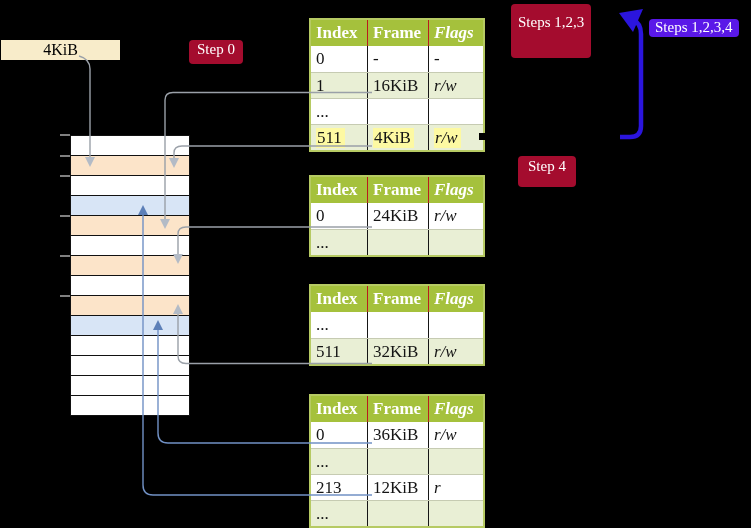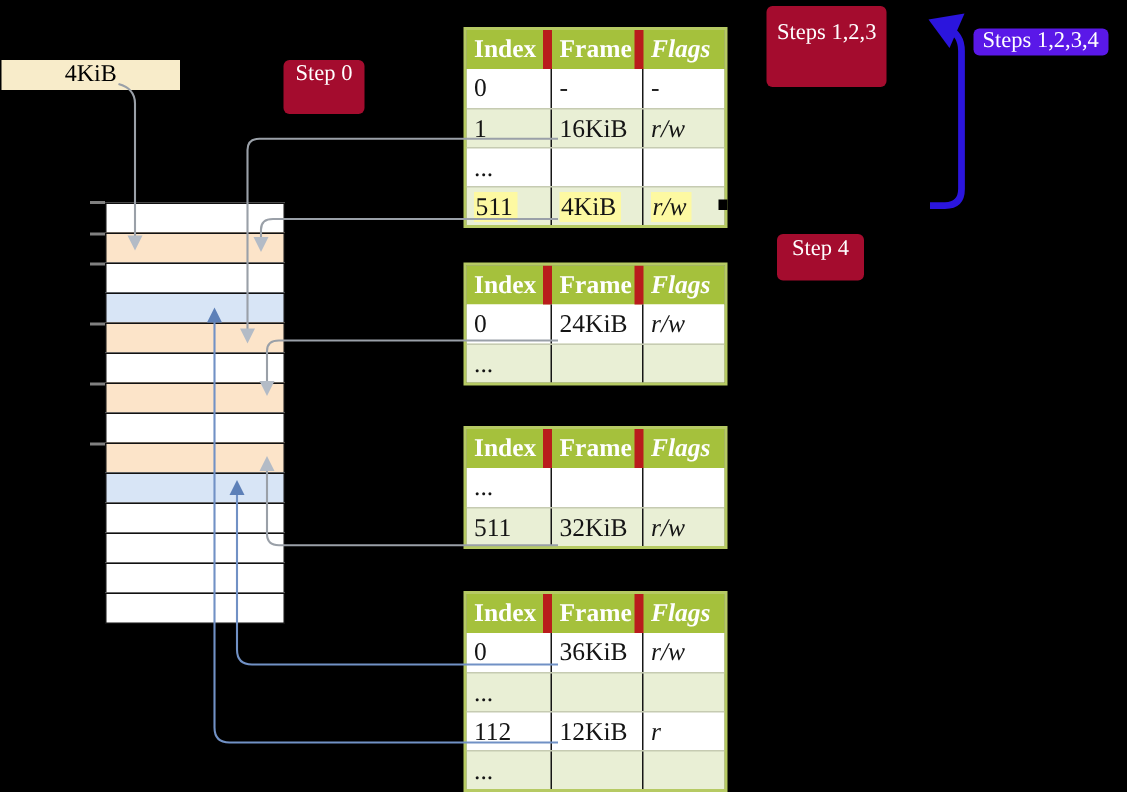--- a/index.html
+++ b/index.html
@@ -19,30 +19,30 @@
             outline:2px solid var(--table-border); }
   .trow { display:grid; grid-template-columns:57px 61px 54px; height:26px;
           box-sizing:border-box; background:#fff; }
   .trow.head { background:var(--header-green); }
   .trow:not(.head) { border-top:1px solid #c6cbb2; }
   .trow:nth-child(2) { border-top:none; }
   .trow.shade { background:var(--row-green); }
   .cell { font-size:17px; line-height:25px; padding-left:5px; box-sizing:border-box;
           border-right:1px solid #161616; color:#141414; white-space:nowrap; overflow:hidden; }
   .cell:last-child { border-right:none;font-style:italic; }
-  .trow.head .cell { color:#fff; font-weight:bold; border-right:6px solid #b91c1c; }
+  .trow.head .cell { color:#fff; font-weight:bold; border-right:1px solid #b91c1c; }
   .trow.head .cell:last-child { border-right:none; }
   .hl { background:var(--highlight-yellow); padding:0 3px 1px 1px; }
 
   
   .cream-label { position:absolute; left:1px; top:40px; width:119px; height:20px;
                  background:var(--label-cream); color:#000; text-align:center;
                  font-size:16px; line-height:20px; }
   .badge { position:absolute; background:var(--badge-crimson); color:#fff;
-           font-size:15px; border-radius:4px; padding:0 8px; height:36px;
+           font-size:15px; border-radius:4px; padding:0 8px; height:24px;
            line-height:19px; white-space:nowrap; }
   .badge.violet { background:var(--badge-violet); }
 
   svg.overlay { position:absolute; left:0; top:0; pointer-events:none; }
 </style>
 <style>.tick{fill:var(--tick-gray);}.gline{fill:none;stroke:var(--line-gray);stroke-width:1.4;}.ghead{fill:var(--head-gray);}.bline{fill:none;stroke:var(--line-blue);stroke-width:1.4;}.bhead{fill:var(--head-blue);}.loop{fill:none;stroke:var(--arrow-blue);stroke-width:4.5;}.loophead{fill:var(--arrow-blue);}</style></head>
 <body>
 
 <div class="cream-label">4KiB</div>
 
@@ -139,21 +139,21 @@
       <div class="cell">0</div>
       <div class="cell">36KiB</div>
       <div class="cell">r/w</div>
     </div>
     <div class="trow shade">
       <div class="cell">...</div>
       <div class="cell"></div>
       <div class="cell"></div>
     </div>
     <div class="trow">
-      <div class="cell">112</div>
+      <div class="cell">213</div>
       <div class="cell">12KiB</div>
       <div class="cell">r</div>
     </div>
     <div class="trow shade">
       <div class="cell">...</div>
       <div class="cell"></div>
       <div class="cell"></div>
     </div>
   </div>
 

